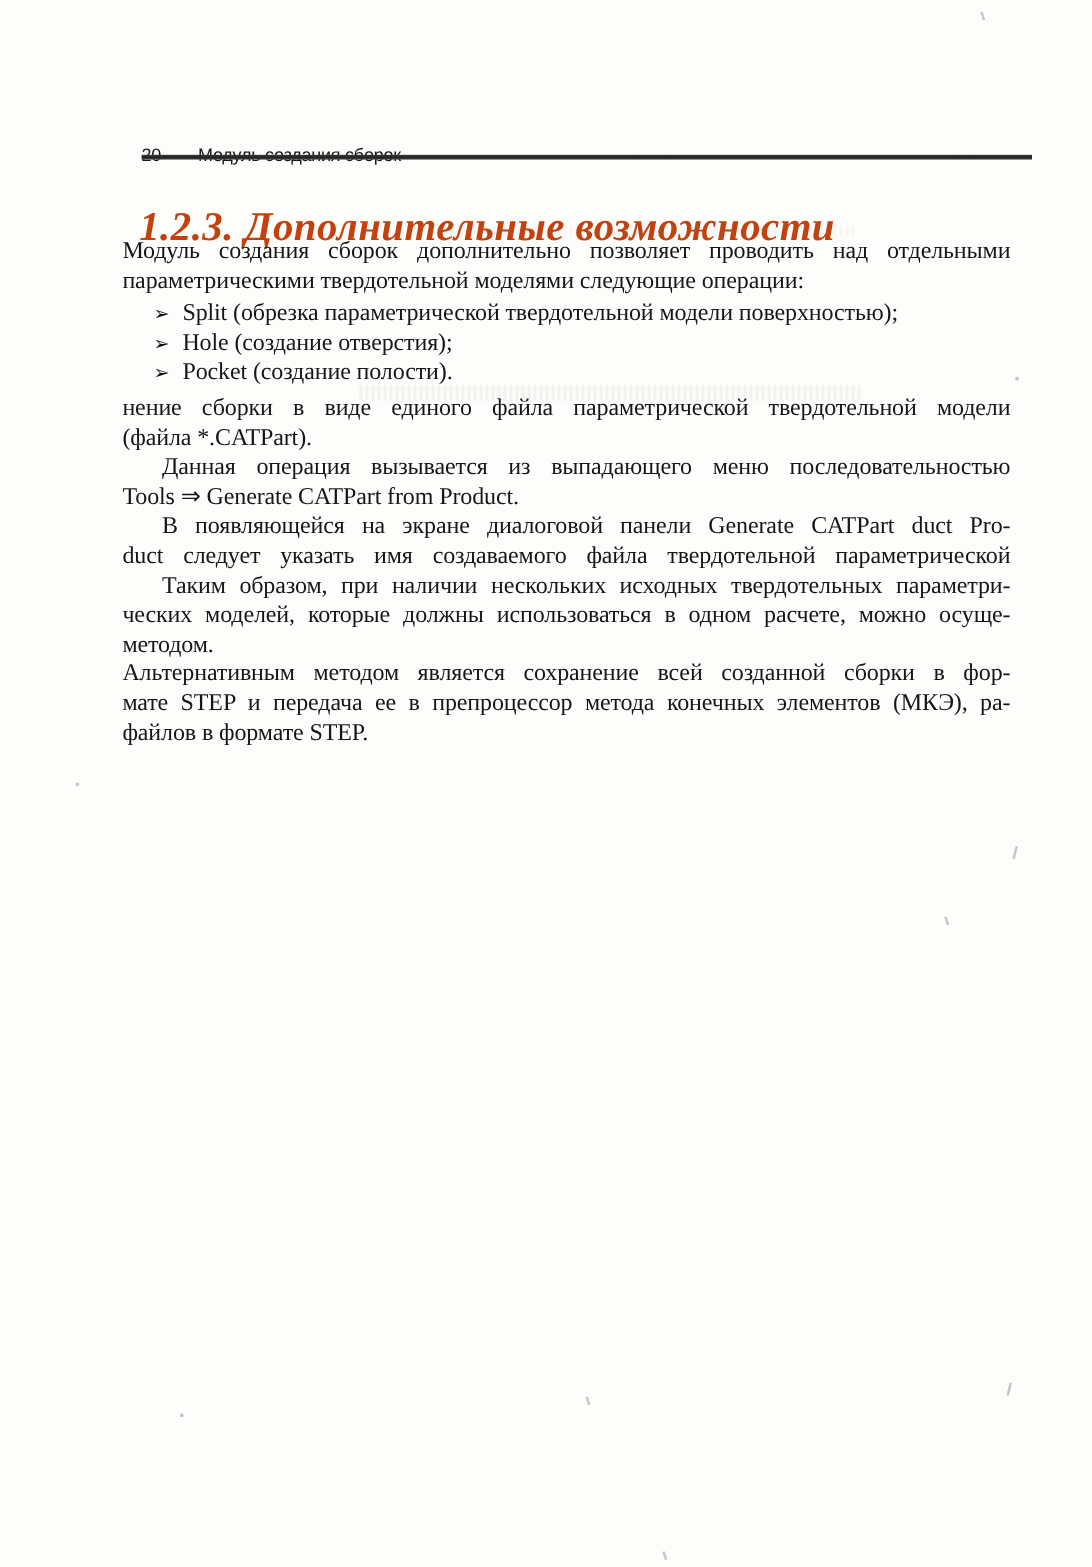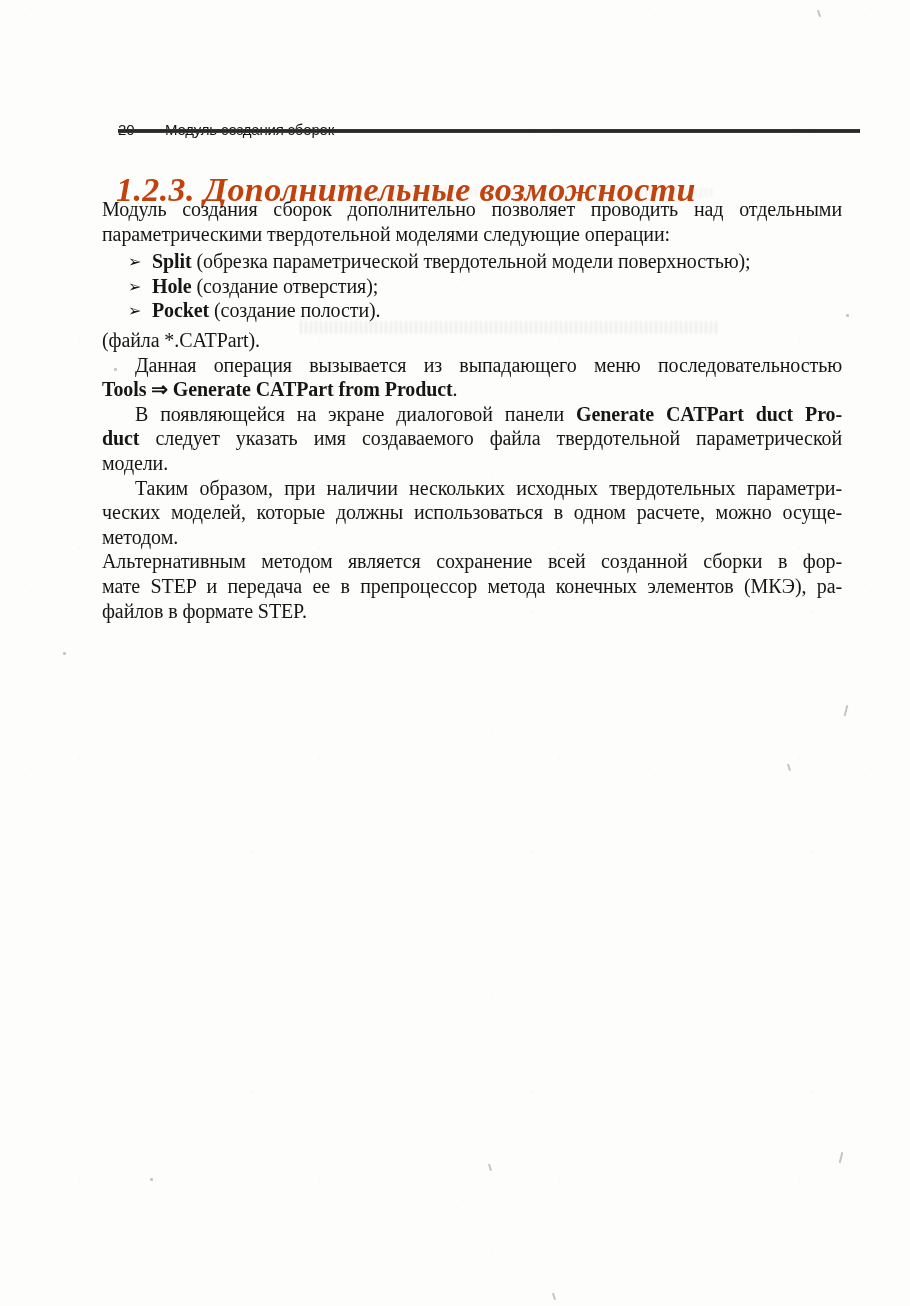--- a/index.html
+++ b/index.html
@@ -42,21 +42,21 @@
   }
 
   .body-col {
     position:absolute; left:102px; top:197px; width:740px;
     font-size:20px; line-height:24.6px; letter-spacing:-.1px;
   }
   .para { margin:0; }
   .line { text-align:justify; text-align-last:justify; height:24.6px; }
   .line.last { text-align-last:left; }
   .line.first-indent { text-indent:33px; }
-  .b { font-weight:bold; }
+  .b { font-weight:normal; }
 
   .blist { padding:3px 0 5px 0; }
   .li { position:relative; padding-left:50px; height:24.6px; text-align:left; }
   .li .marker {
     position:absolute; left:26px; top:1px; font-size:16px; line-height:24.6px;
     font-family:"DejaVu Sans", sans-serif; color:#111;
   }
 
   
   .smudge { position:absolute; pointer-events:none; filter:blur(1px);
@@ -85,30 +85,30 @@
       <div class="para">
         <div class="line"><span>Модуль создания сборок дополнительно позволяет проводить над отдельными</span></div>
         <div class="line last"><span>параметрическими твердотельной моделями следующие операции:</span></div>
       </div>
       <div class="blist">
         <div class="li"><span class="marker">➢</span><span class="b">Split</span><span> (обрезка параметрической твердотельной модели поверхностью);</span></div>
         <div class="li"><span class="marker">➢</span><span class="b">Hole</span><span> (создание отверстия);</span></div>
         <div class="li"><span class="marker">➢</span><span class="b">Pocket</span><span> (создание полости).</span></div>
       </div>
       <div class="para">
+        <div class="line"><span>нение сборки в виде единого файла параметрической твердотельной модели</span></div>
         <div class="line last"><span>(файла *.CATPart).</span></div>
       </div>
       <div class="para">
         <div class="line first-indent"><span>Данная операция вызывается из выпадающего меню последовательностью</span></div>
         <div class="line last"><span class="b">Tools ⇒ Generate CATPart from Product</span><span>.</span></div>
       </div>
       <div class="para">
         <div class="line first-indent"><span>В появляющейся на экране диалоговой панели </span><span class="b">Generate CATPart duct Pro-</span></div>
         <div class="line"><span class="b">duct</span><span> следует указать имя создаваемого файла твердотельной параметрической</span></div>
-        <div class="line last"><span>модели.</span></div>
       </div>
       <div class="para">
         <div class="line first-indent"><span>Таким образом, при наличии нескольких исходных твердотельных параметри-</span></div>
         <div class="line"><span>ческих моделей, которые должны использоваться в одном расчете, можно осуще-</span></div>
         <div class="line"><span>методом.</span></div>
         <div class="line"><span>Альтернативным методом является сохранение всей созданной сборки в фор-</span></div>
       </div>
       <div class="para">
         <div class="line"><span>мате STEP и передача ее в препроцессор метода конечных элементов (МКЭ), ра-</span></div>
         <div class="line last"><span>файлов в формате STEP.</span></div>

